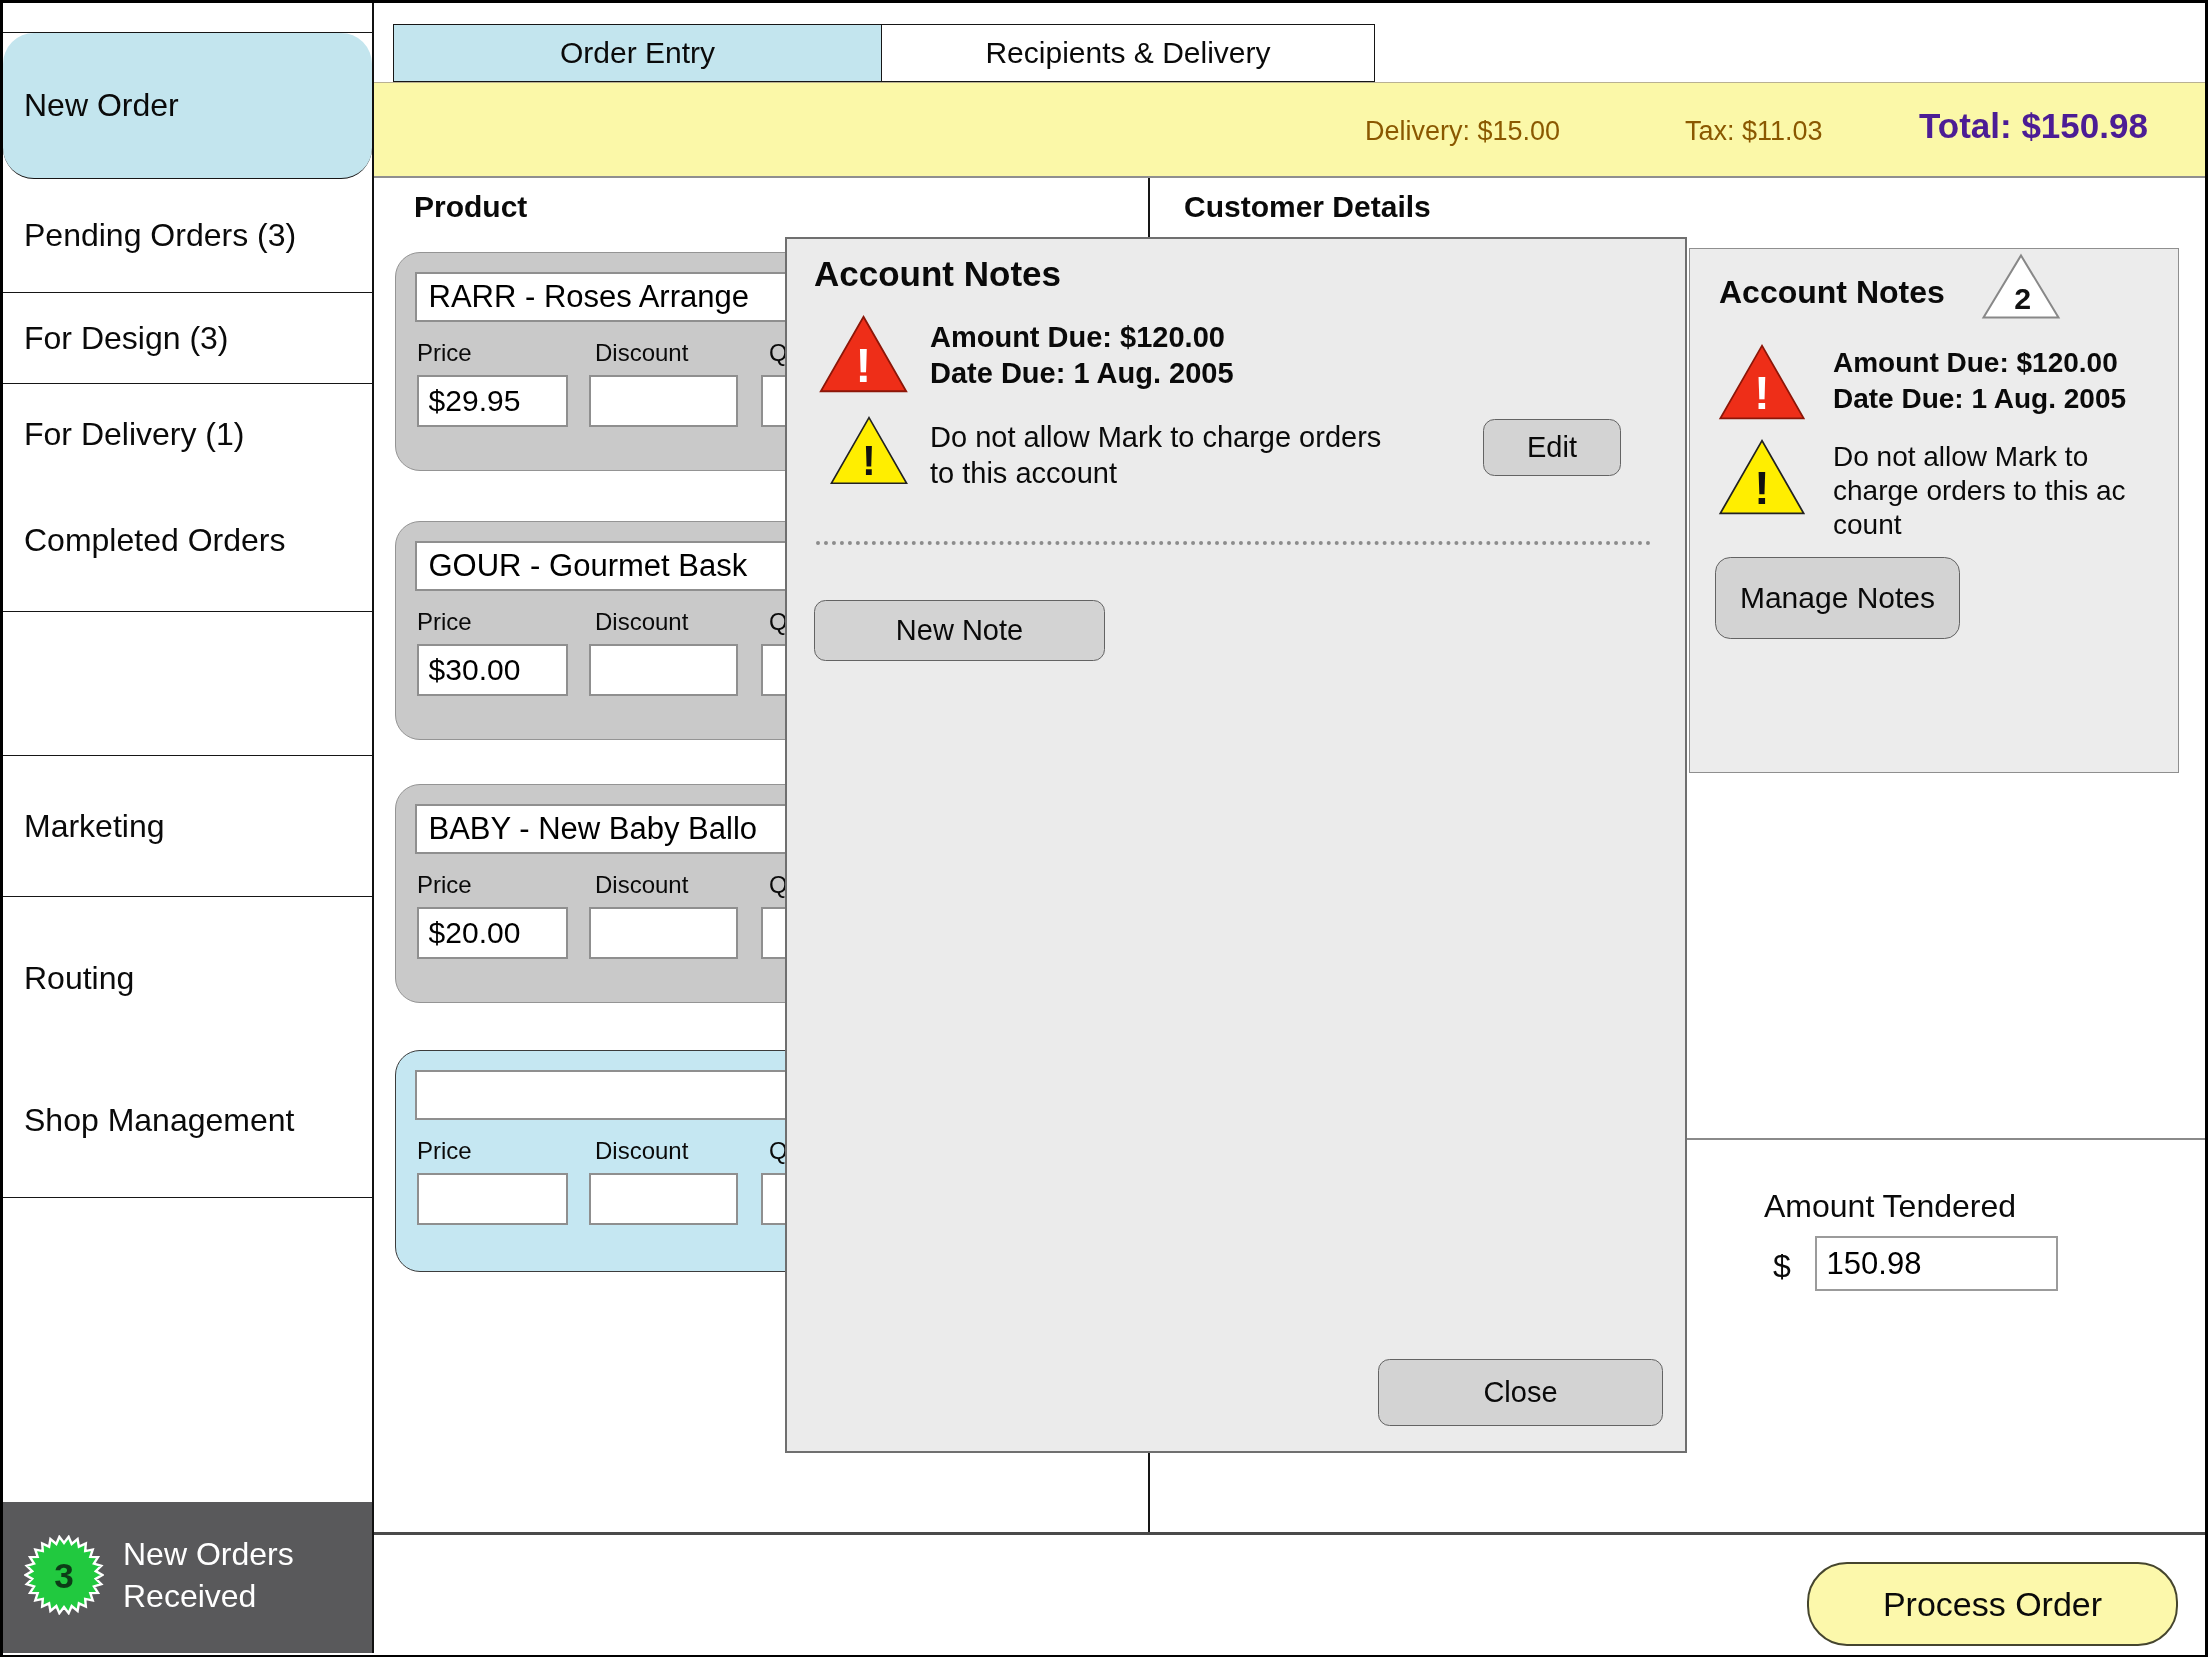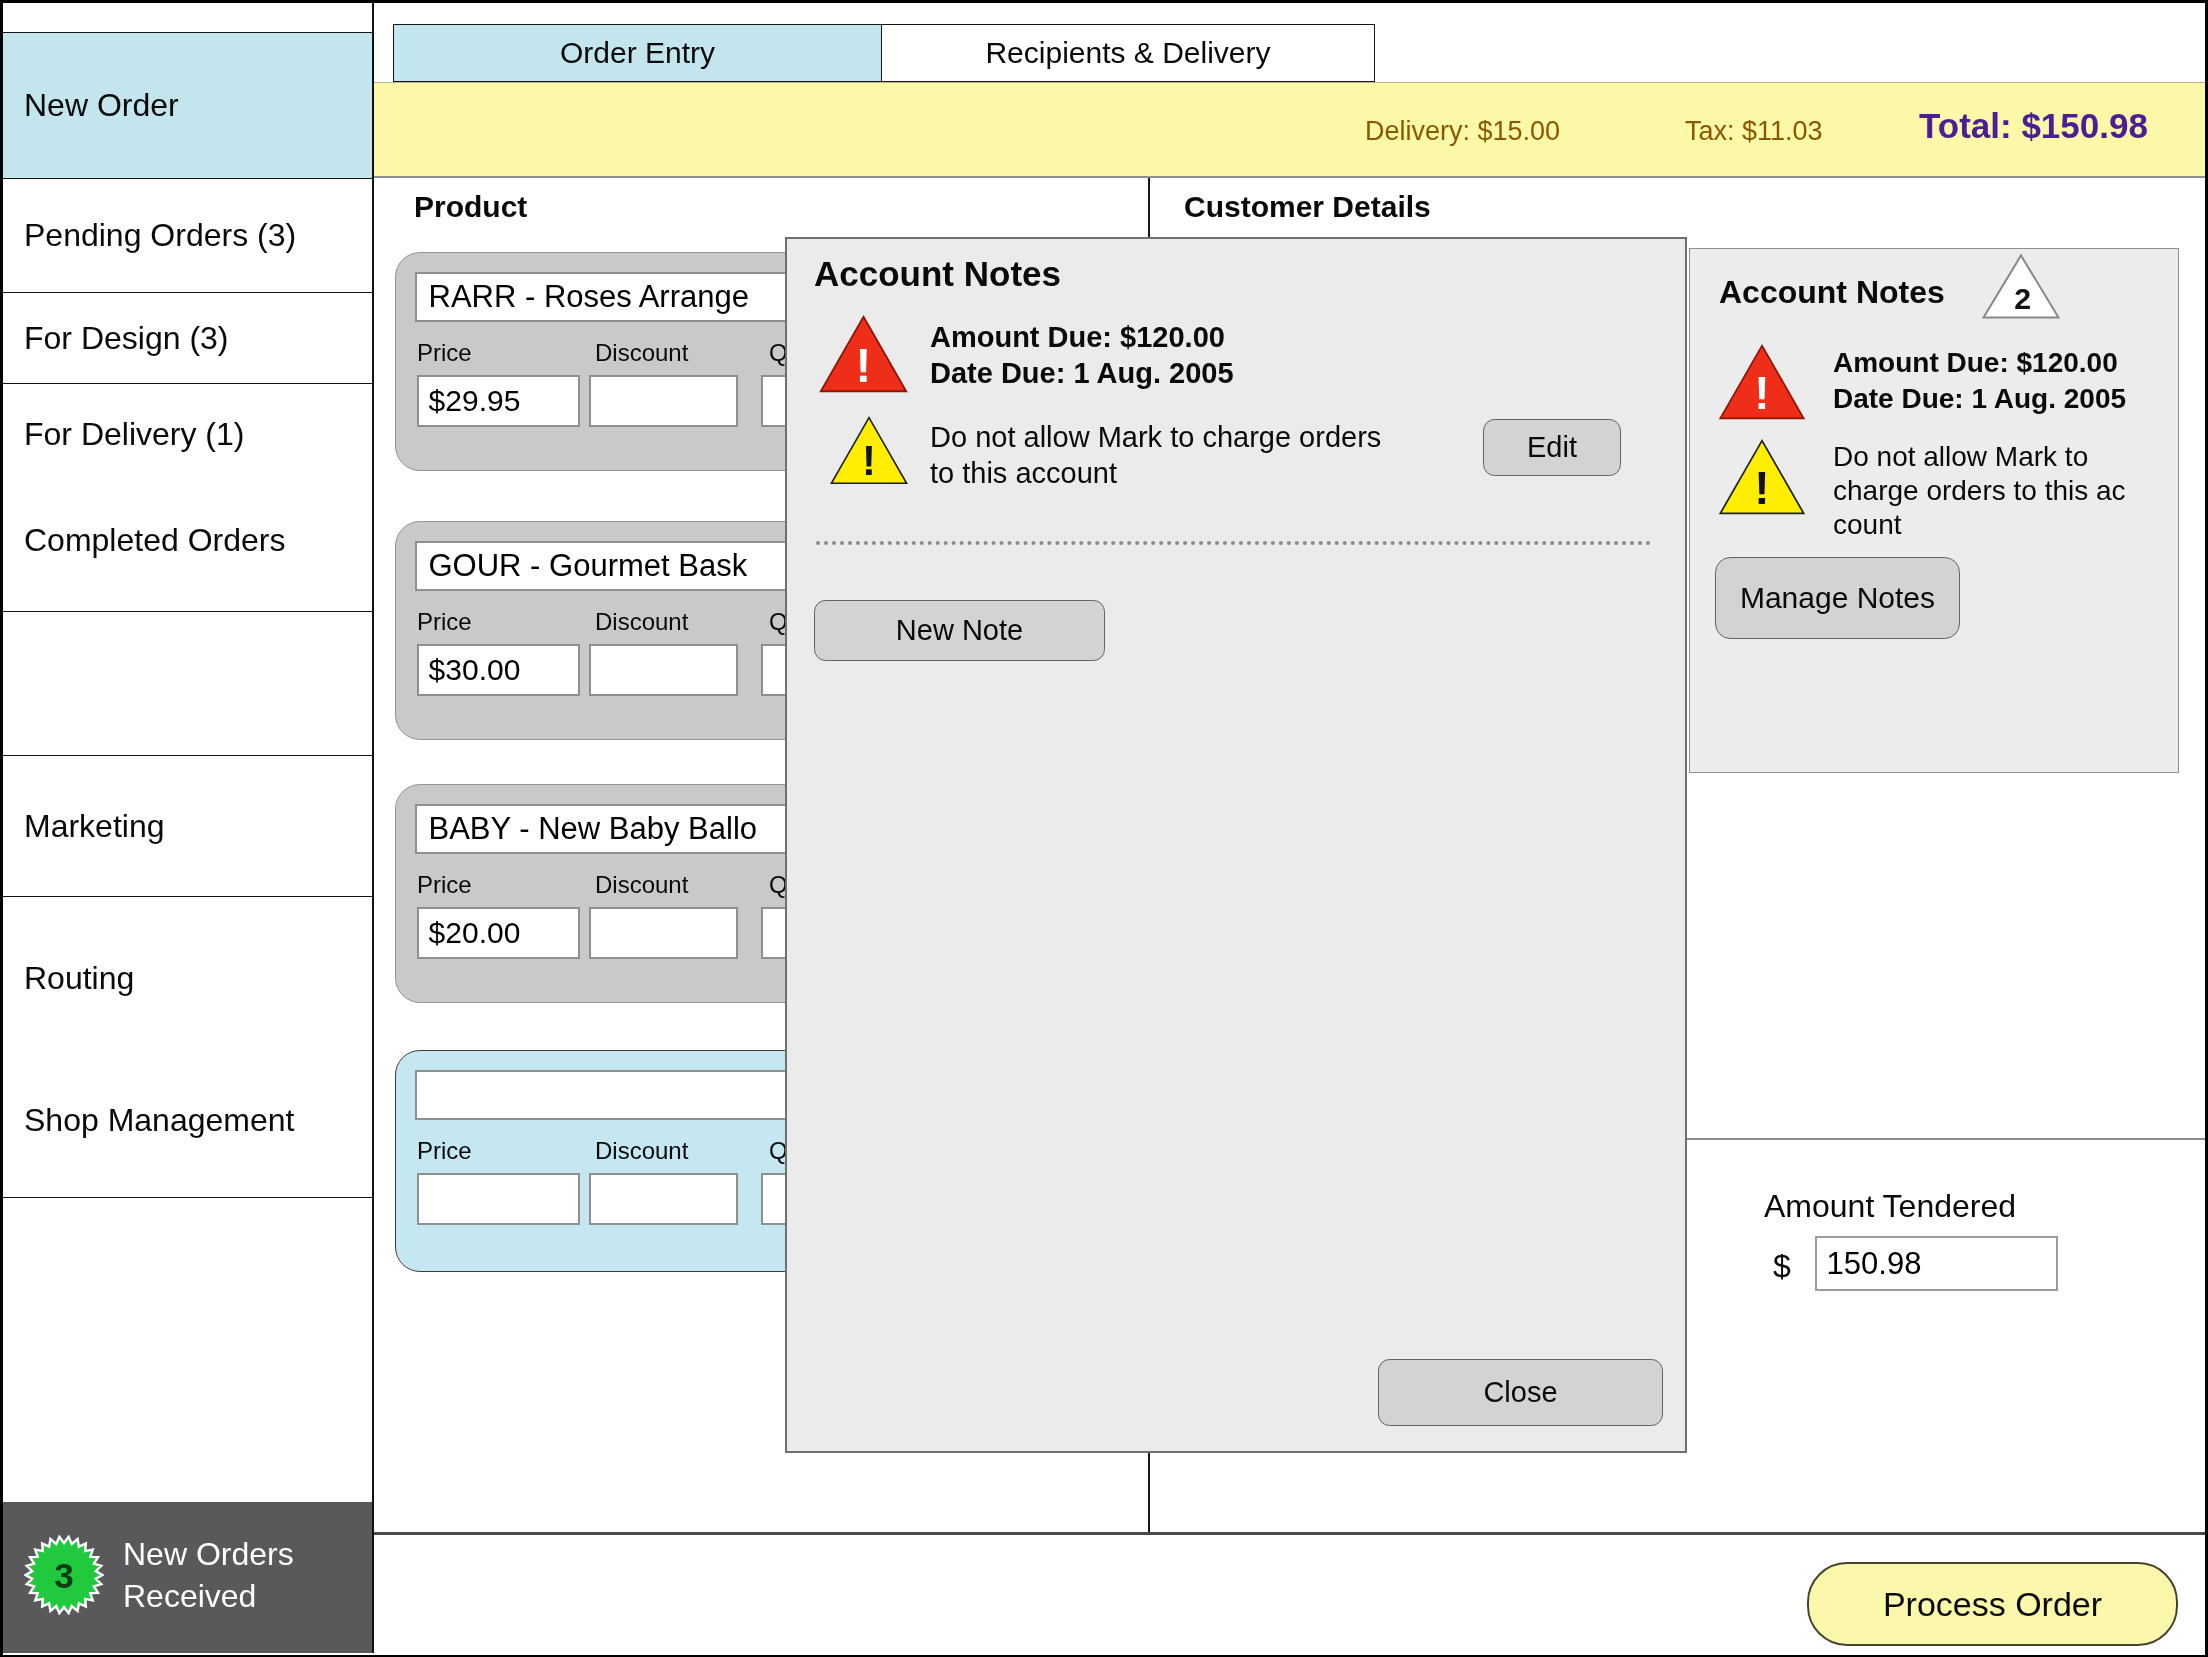--- a/index.html
+++ b/index.html
@@ -49,21 +49,21 @@
     border:1.9px solid #949494;border-radius:25px;box-sizing:border-box;}
   .pcard.newblank{background:#c5e7f2;border-color:#3c3c3c;height:222px;}
   .name-input{position:absolute;left:19px;top:19px;width:696px;height:50px;
     border:2.9px solid #8f8f8f;background:#fff;font-size:31px;padding:0 11.5px;
     box-sizing:border-box;font-family:"Liberation Sans",sans-serif;}
   .flabel{position:absolute;top:86px;font-size:24px;}
   .fl-price{left:21px;} .fl-discount{left:199px;} .fl-qty{left:373px;}
   .finput{position:absolute;top:122px;height:52px;border:2.9px solid #8f8f8f;
     background:#fff;font-size:30px;padding:0 9.6px;box-sizing:border-box;
     font-family:"Liberation Sans",sans-serif;}
-  .fi-price{left:21px;width:163px;}
+  .fi-price{left:21px;width:151px;}
   .fi-discount{left:193px;width:149px;}
   .fi-qty{left:365px;width:153px;}
 
   
   .wbtn{background:#d3d3d3;border:1.9px solid #636363;border-radius:11.5px;
     display:flex;align-items:center;justify-content:center;font-size:29px;
     box-sizing:border-box;cursor:default;}
 
   
   .modal{position:absolute;left:782px;top:234px;width:902px;height:1216px;
@@ -103,21 +103,21 @@
     background:#fcf8ab;border:2.9px solid #45452e;border-radius:40px;
     display:flex;align-items:center;justify-content:center;font-size:34px;}
 </style>
 </head>
 <body>
 
 <div class="stage">
 
   <nav class="sidebar">
     <div class="srow blank" style="top:0;height:30px;"></div>
-    <div class="srow active" style="top:30px;height:146px;">
+    <div class="srow active" style="top:30px;height:146px;border-radius:31px;">
       <span>New Order</span>
     </div>
     <div class="srow" style="top:176px;height:114px;">
       <span>Pending Orders (3)</span>
     </div>
     <div class="srow" style="top:290px;height:91px;">
       <span>For Design (3)</span>
     </div>
     <div class="srow" style="top:388px;height:87px;">
       <span>For Delivery (1)</span>

